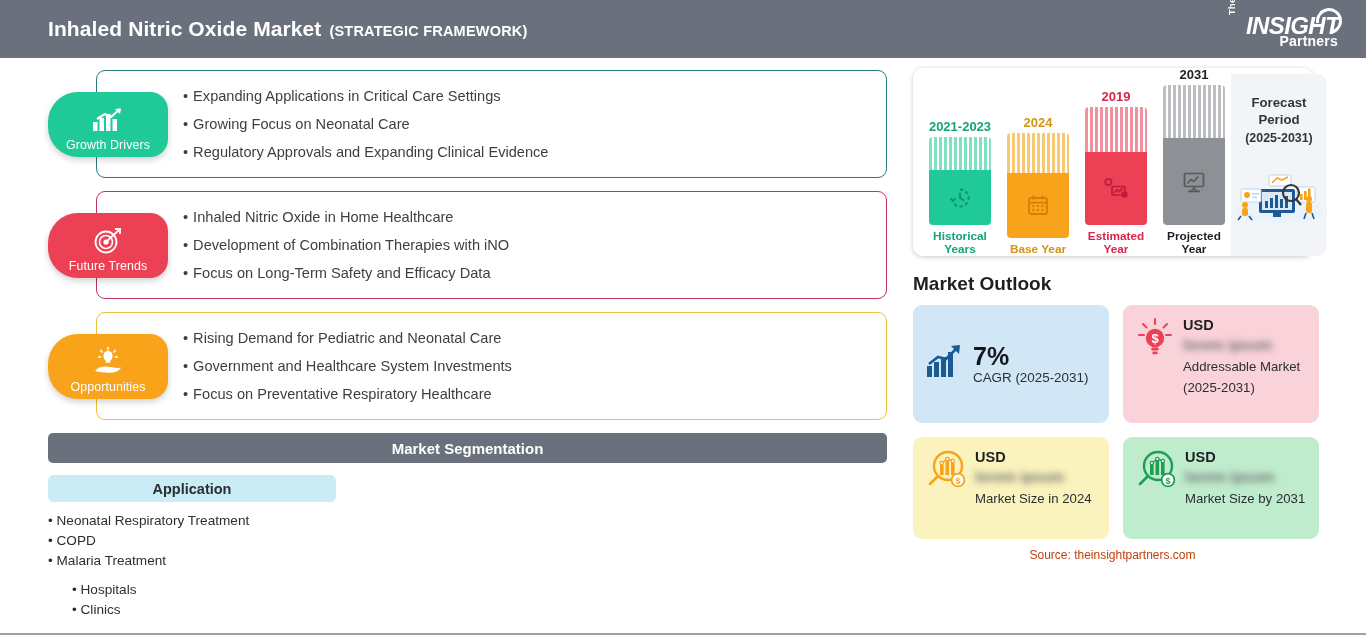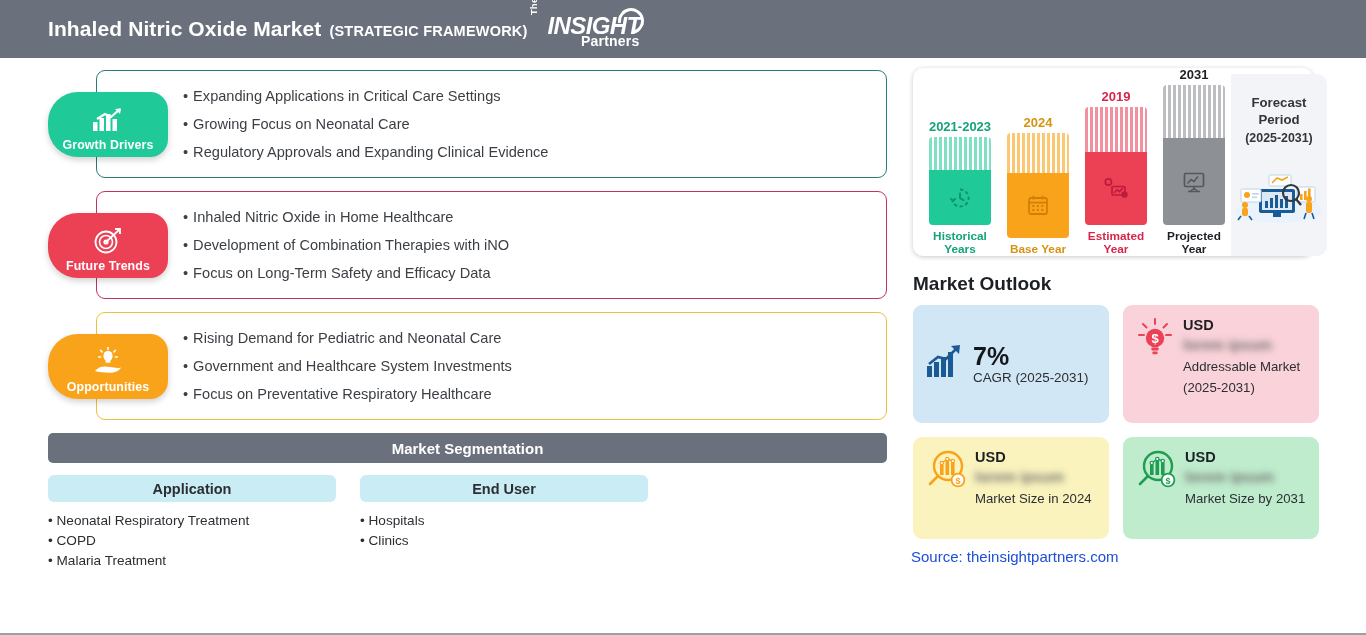--- a/index.html
+++ b/index.html
@@ -8,21 +8,21 @@
     background: #ffffff;
     font-family: "Liberation Sans", sans-serif;
     overflow: hidden;
     position: relative;
     border-bottom: 2px solid #9aa0a6;
   }
 
   
   .header {
     height: 58px; background: #6b717c;
-    display: flex; align-items: center; justify-content: flex-start;
+    display: flex; align-items: center; justify-content: space-between;
     padding: 0 22px 0 48px;
   }
   .header-title { color: #fff; font-size: 21px; font-weight: bold; letter-spacing: .1px; }
   .header-sub { color: #fff; font-size: 14.5px; font-weight: bold; margin-left: 8px; letter-spacing: .2px; }
   .title-wrap { display: flex; align-items: baseline; }
 
   .logo { position: relative; width: 118px; height: 46px; }
   .logo-the { position:absolute; left:1px; top:9px; color:#fff; font-size:9px; font-weight:bold;
      transform: rotate(-90deg); transform-origin: left top; letter-spacing:.5px; }
   .logo-insight { position:absolute; left:20px; top:6px; color:#fff; font-size:24px; font-weight:bold;
@@ -50,30 +50,30 @@
   .bullet .dot { color:#3b3f44; margin-right: 5px; }
 
   .badge {
     position: absolute; left: 48px; top: 22px; width: 120px; height: 65px;
     border-radius: 30px 18px 18px 30px; background: #1fc998;
     display: flex; flex-direction: column; align-items: center; justify-content: flex-end;
     padding-bottom: 5px; box-shadow: 0 3px 6px rgba(0,0,0,.18); z-index: 3;
   }
   .badge.red { background: #ec4055; }
   .badge.gold { background: #f9a31b; }
-  .badge-label { color:#fff; font-size:12.4px; font-weight:bold; letter-spacing:.1px;text-align:center; }
+  .badge-label { color:#fff; font-size:12.4px; font-weight:normal; letter-spacing:.1px;text-align:center; }
   .badge-icon { margin-bottom: 1px; }
 
   
   .seg-header {
     margin: 9px 18px 0 48px; height: 30px; background: #6b717c; border-radius: 5px;
     display:flex; align-items:center; justify-content:center;
     color:#fff; font-size:15px; font-weight:bold;
   }
-  .seg-cols { display:flex; margin: 12px 0 12px 48px; }
+  .seg-cols { display:flex; margin: 12px 0 12px 48px; flex-direction: column; }
   .seg-col { width: 288px; }
   .seg-col.second { margin-left: 24px; }
   .seg-pill {
     height: 27px; background:#c9ecf5; border-radius:6px;
     display:flex; align-items:center; justify-content:center;
     font-size:14.5px; font-weight:bold; color:#2b2f33;
   }
   .seg-list { margin-top: 9px; }
   .seg-item { font-size:13.6px; color:#2b2f33; line-height:20px; }
 
@@ -109,21 +109,21 @@
   .card-body { display:flex; flex-direction:column; }
   .card-usd { font-size:14.5px; font-weight:bold; color:#1c1f23; }
   .card-blur {
     font-size:15px; font-weight:bold; color:#6d6d6d;
     filter: blur(3.6px); margin: 3px 0 3px 0; user-select:none;
   }
   .card-sub { font-size:13.2px; color:#2b2f33; line-height:21px; }
   .big-pct { font-size:25px; font-weight:bold; color:#14181c; line-height:27px; }
   .cagr-sub { font-size:13.4px; color:#2b2f33; }
 
-  .source { text-align:left; font-size:15px; color:#1d4ed8; margin-top:9px; padding-right:2px; }
+  .source { text-align:center; font-size:12px; color:#c2410c; margin-top:9px; padding-right:2px; }
 </style>
 </head>
 <body>
 
 <div class="header">
   <div class="title-wrap">
     <span class="header-title">Inhaled Nitric Oxide Market</span>
     <span class="header-sub">(STRATEGIC FRAMEWORK)</span>
   </div>
   <div class="logo">
@@ -208,21 +208,20 @@
     <div class="seg-cols">
       <div class="seg-col">
         <div class="seg-pill">Application</div>
         <div class="seg-list">
           <div class="seg-item">• <span>Neonatal Respiratory Treatment</span></div>
           <div class="seg-item">• <span>COPD</span></div>
           <div class="seg-item">• <span>Malaria Treatment</span></div>
         </div>
       </div>
       <div class="seg-col second">
-        <div class="seg-pill">End User</div>
         <div class="seg-list">
           <div class="seg-item">• <span>Hospitals</span></div>
           <div class="seg-item">• <span>Clinics</span></div>
         </div>
       </div>
     </div>
   </div>
 
   <div class="right-col">
 

